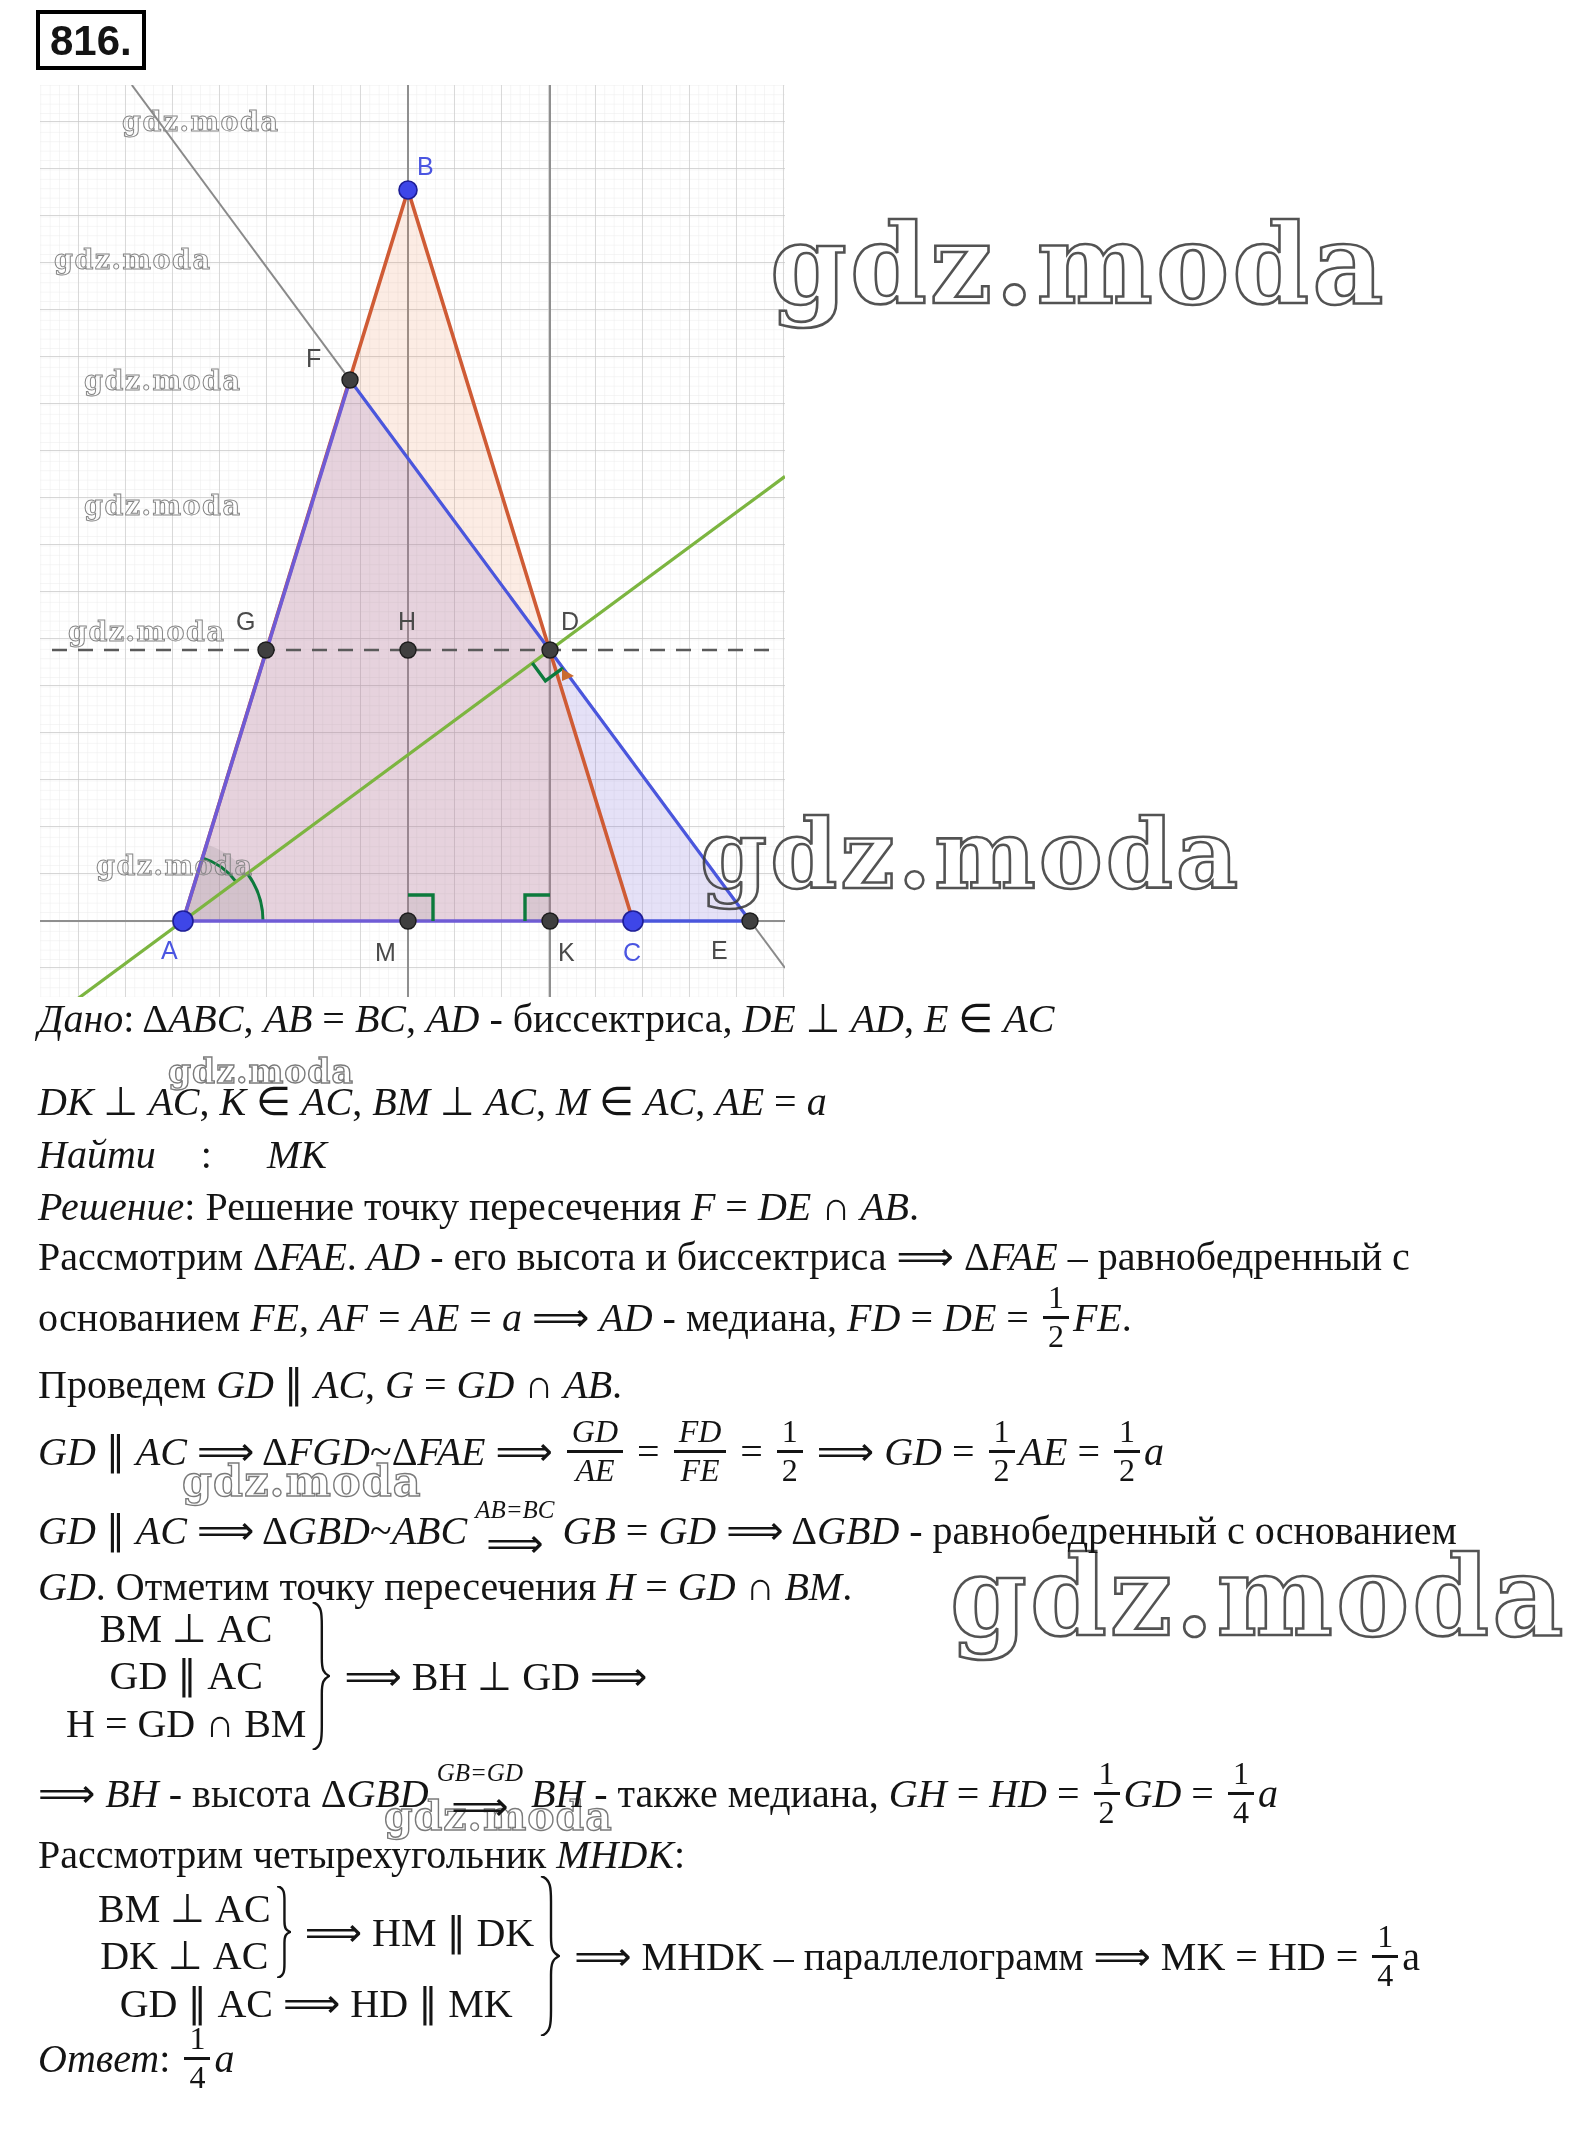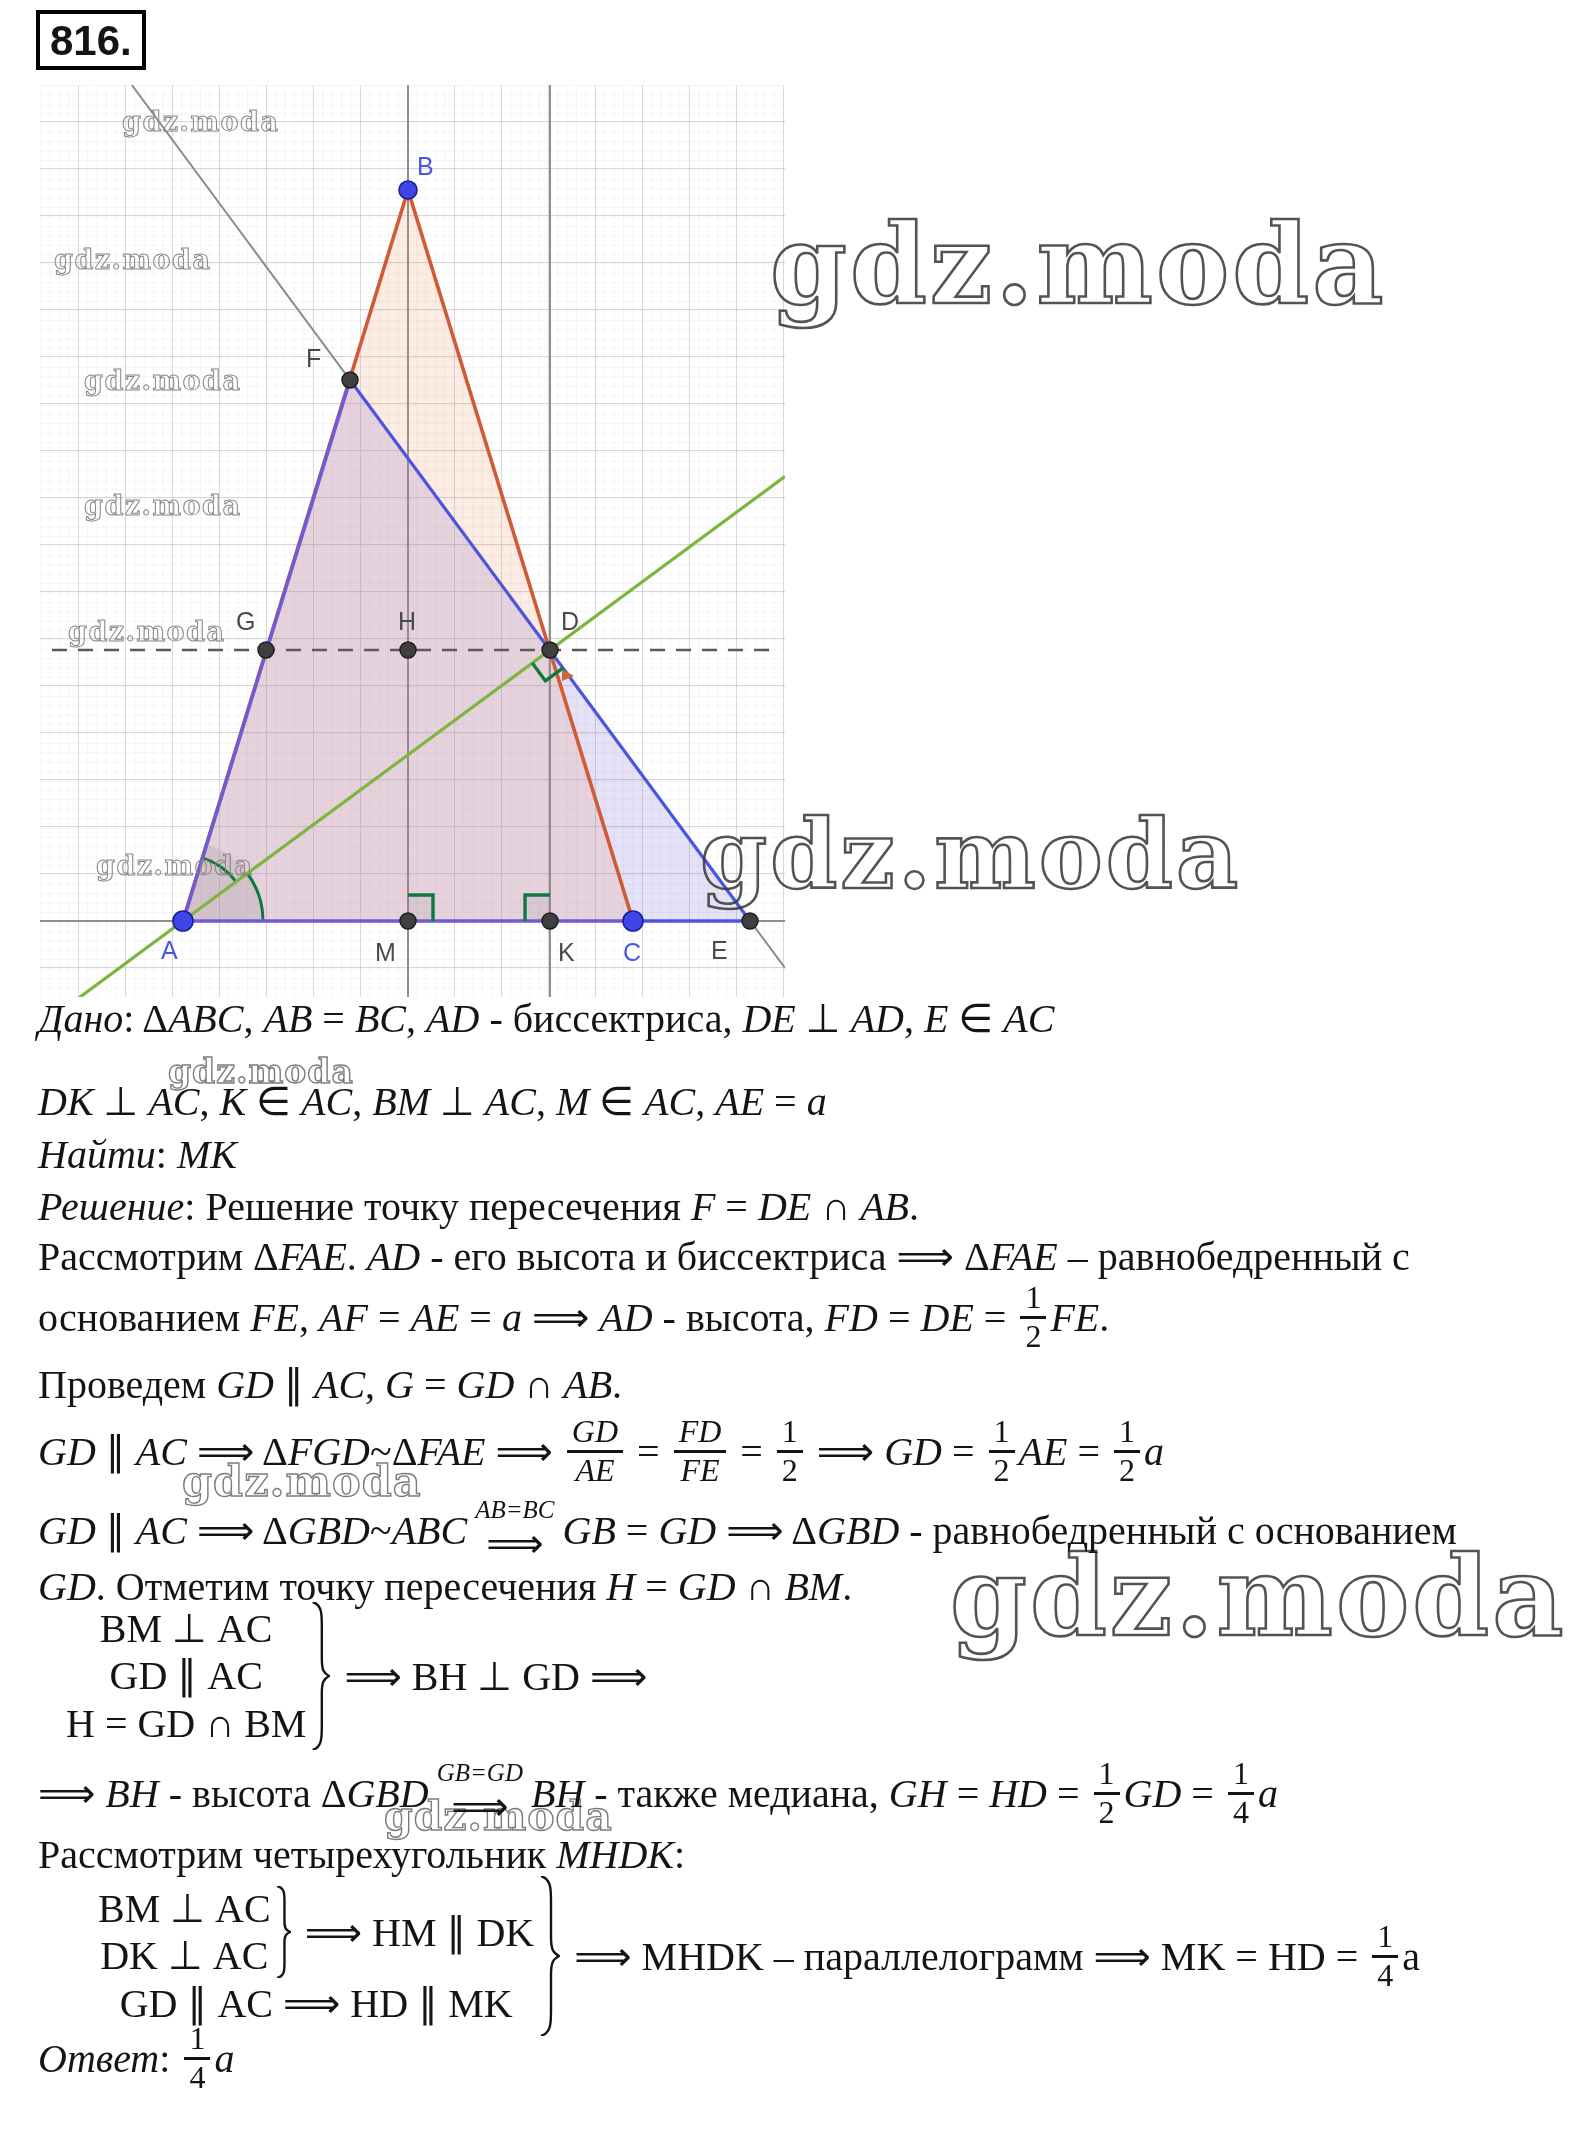--- a/index.html
+++ b/index.html
@@ -168,21 +168,21 @@
       <span class="it">AC</span>
       <span class="rm">, </span>
       <span class="it">M</span>
       <span class="rm"> ∈ </span>
       <span class="it">AC</span>
       <span class="rm">, </span>
       <span class="it">AE</span>
       <span class="rm"> = </span>
       <span class="it">a</span>
     </div>
-  <div class="line" style="top:1128px;height:52px;">
+  <div class="line" style="top:1128px;height:52px;gap:45px;">
       <span class="it">Найти</span>
       <span class="rm">: </span>
       <span class="it">MK</span>
     </div>
   <div class="line" style="top:1180px;height:52px;">
       <span class="it">Решение</span>
       <span class="rm">: Решение точку пересечения </span>
       <span class="it">F</span>
       <span class="rm"> = </span>
       <span class="it">DE</span>
@@ -203,21 +203,21 @@
       <span class="rm">основанием </span>
       <span class="it">FE</span>
       <span class="rm">, </span>
       <span class="it">AF</span>
       <span class="rm"> = </span>
       <span class="it">AE</span>
       <span class="rm"> = </span>
       <span class="it">a</span>
       <span class="rm"> ⟹ </span>
       <span class="it">AD</span>
-      <span class="rm"> - высота, </span>
+      <span class="rm"> - медиана, </span>
       <span class="it">FD</span>
       <span class="rm"> = </span>
       <span class="it">DE</span>
       <span class="rm"> = </span>
       <span class="frac">
         <span class="num">1</span>
         <span class="den">2</span>
       </span>
       <span class="it">FE</span>
       <span class="rm">.</span>

